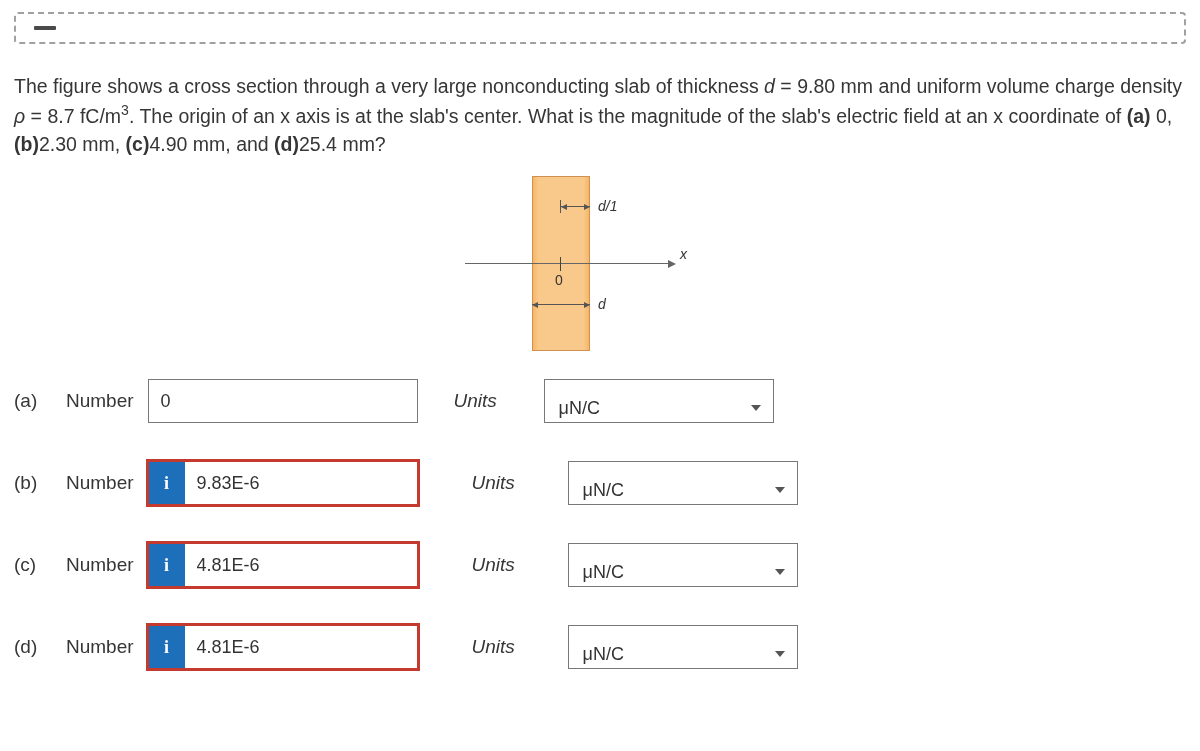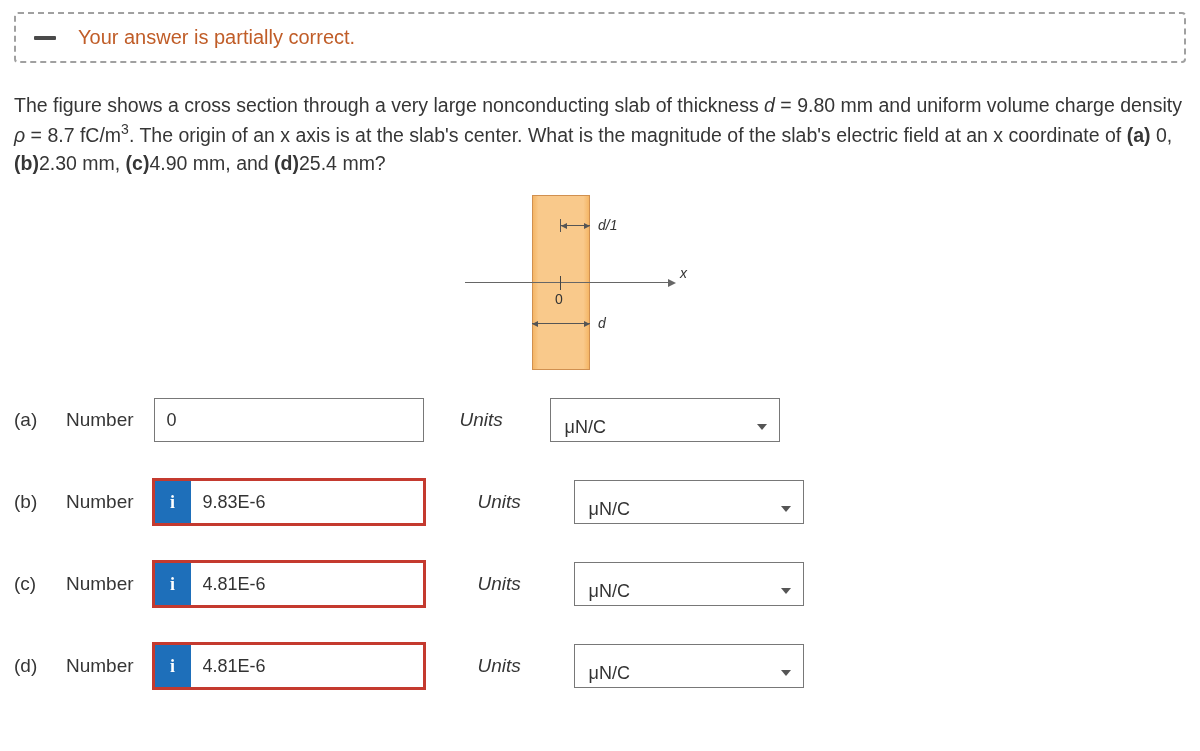--- a/index.html
+++ b/index.html
@@ -148,21 +148,20 @@
     gap: 14px;
   }
   .part-label {
     width: 38px;
     font-size: 19px;
     color: #363636;
   }
   .field-label {
     font-size: 19px;
     color: #363636;
-    margin-right: 6px;
   }
   .num-box, .units-box {
     height: 44px;
     border: 1px solid #787878;
     background: #fff;
     display: flex;
     align-items: center;
   }
   .num-box {
     width: 270px;
@@ -218,21 +217,20 @@
   }
   .row-b .units-label-col, .row-c .units-label-col, .row-d .units-label-col { margin-left: 40px; }
   .row-b .units-box, .row-c .units-box, .row-d .units-box { margin-left: 6px; }
   .row-a .units-label-col { margin-left: 22px; }
 </style>
 </head>
 <body>
 
 <div class="feedback-box">
   <div class="minus-icon"></div>
-  <div class="feedback-text">Your answer is partially correct.</div>
 </div>
 
 <div class="question">
   <span>The figure shows a cross section through a very large nonconducting slab of thickness </span><i>d</i><span> = 9.80 mm and uniform volume charge density </span><i>ρ</i><span> = 8.7 fC/m</span><sup>3</sup><span>. The origin of an x axis is at the slab's center. What is the magnitude of the slab's electric field at an x coordinate of </span><b>(a)</b><span> 0, </span><b>(b)</b><span>2.30 mm, </span><b>(c)</b><span>4.90 mm, and </span><b>(d)</b><span>25.4 mm?</span>
 </div>
 
 <div class="figure-wrap">
   <div class="figure">
     <div class="slab"></div>
     <div class="x-axis"></div>

